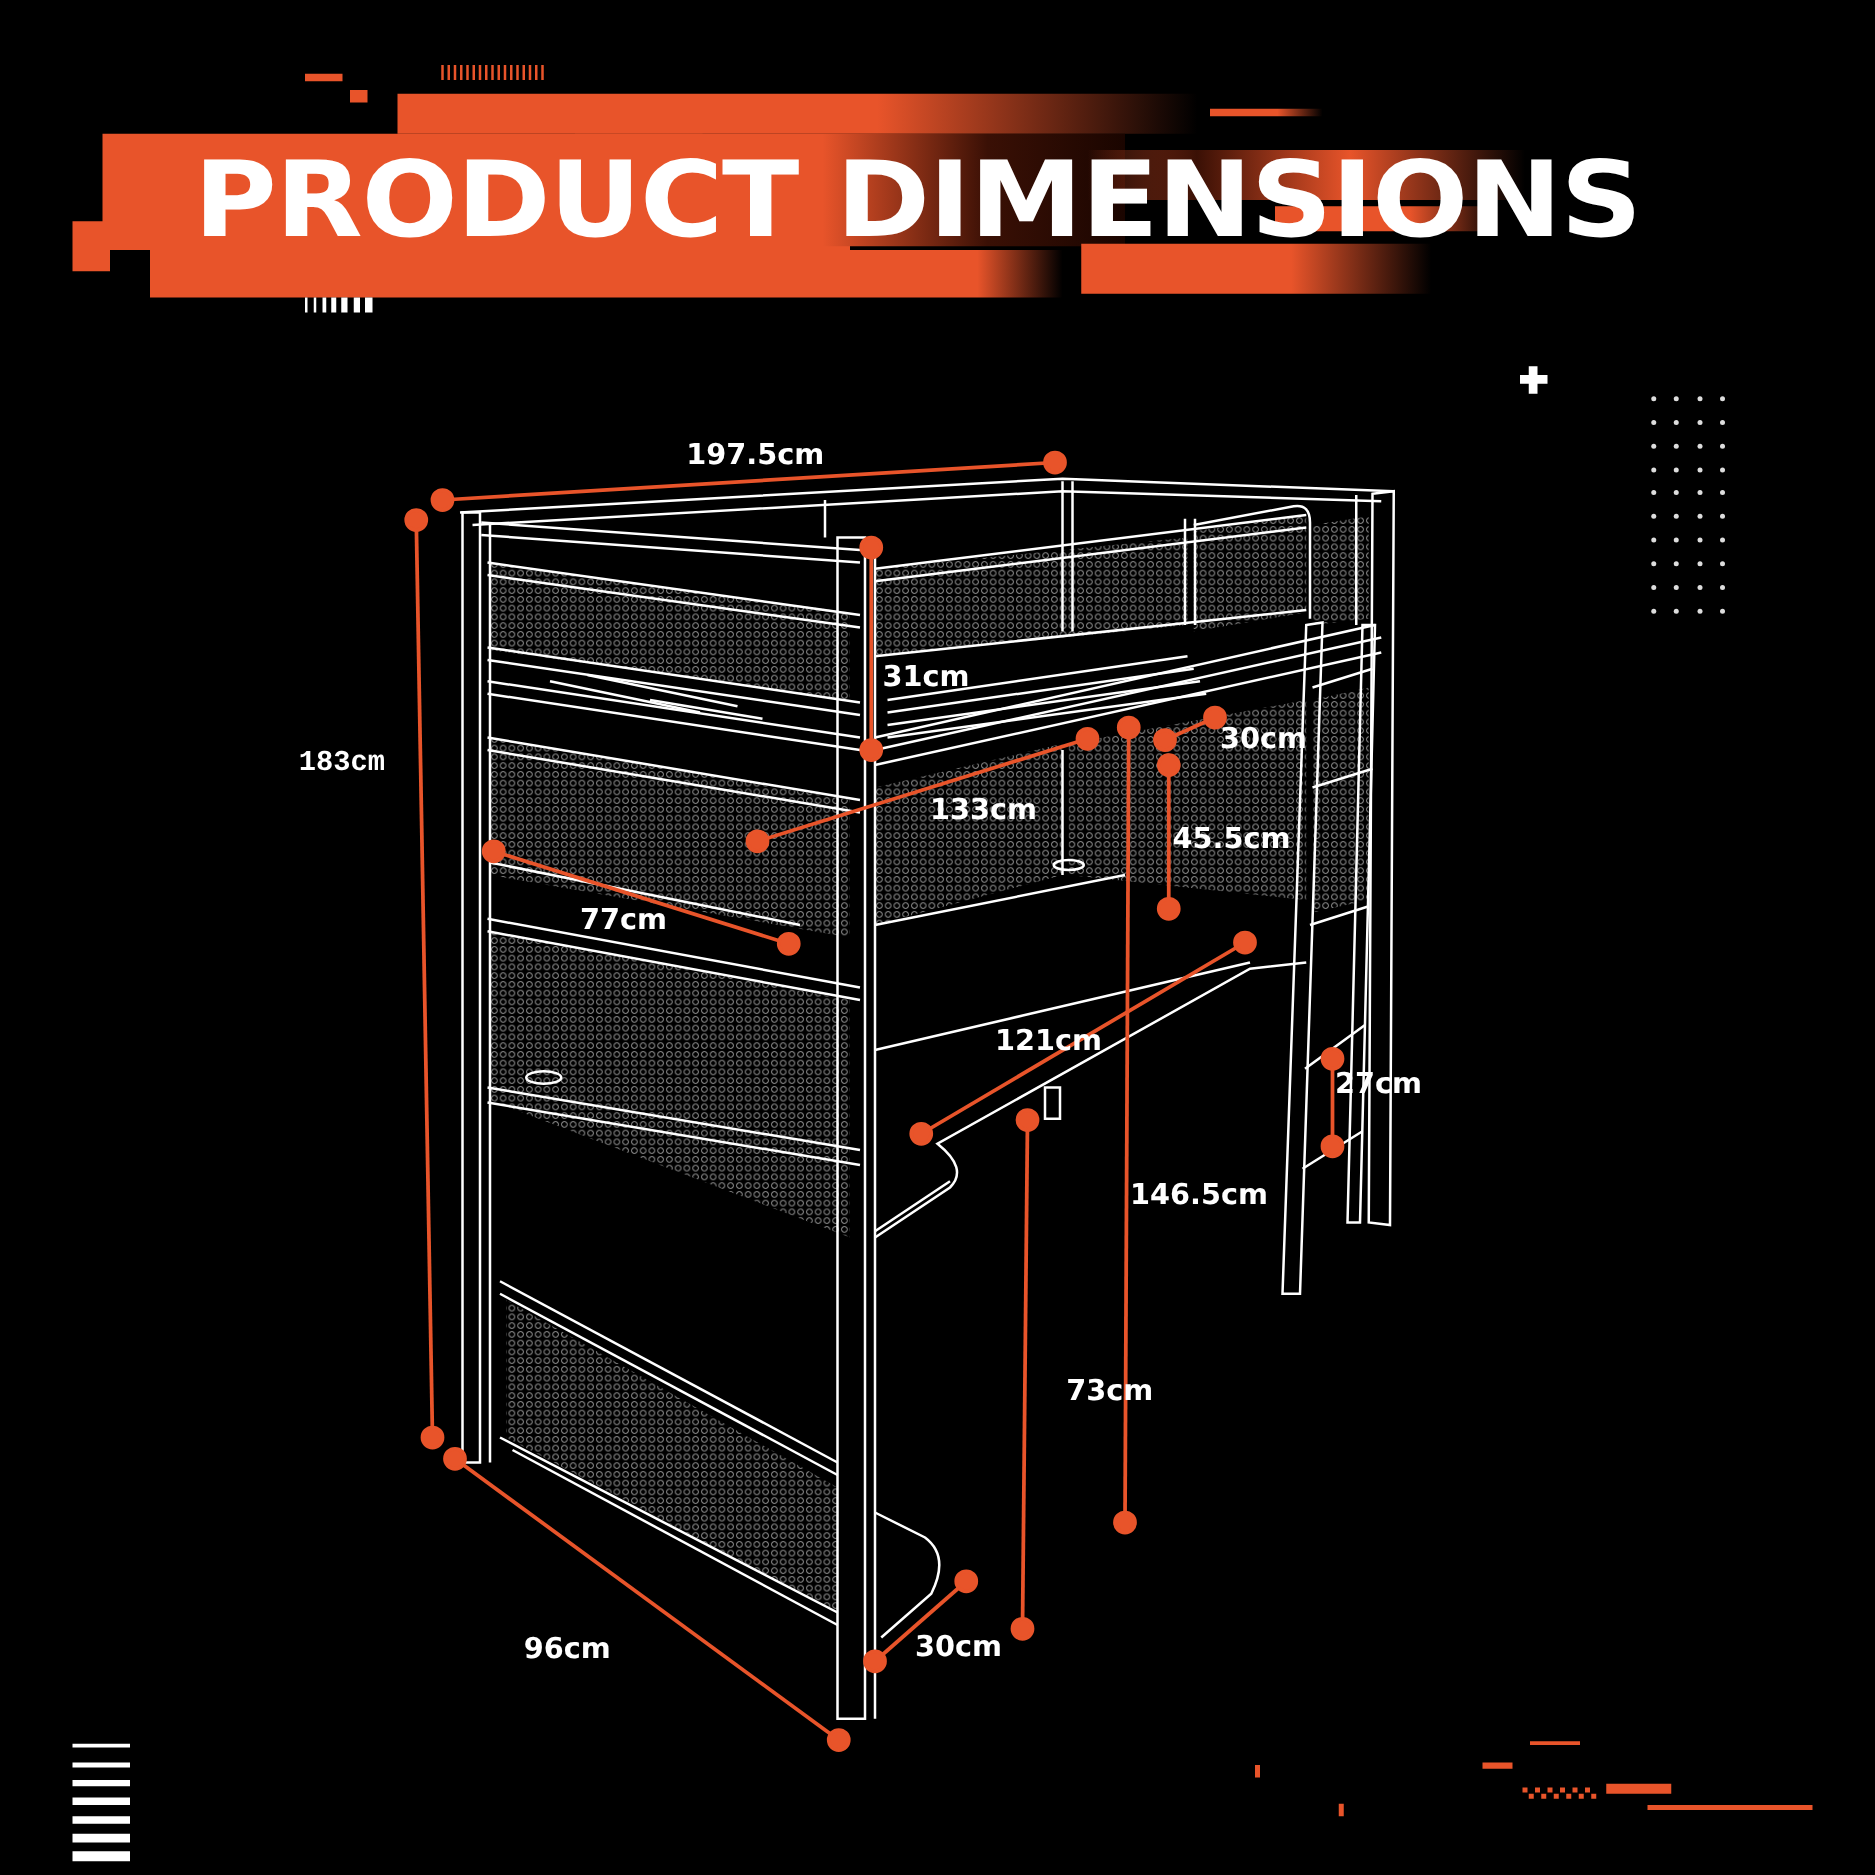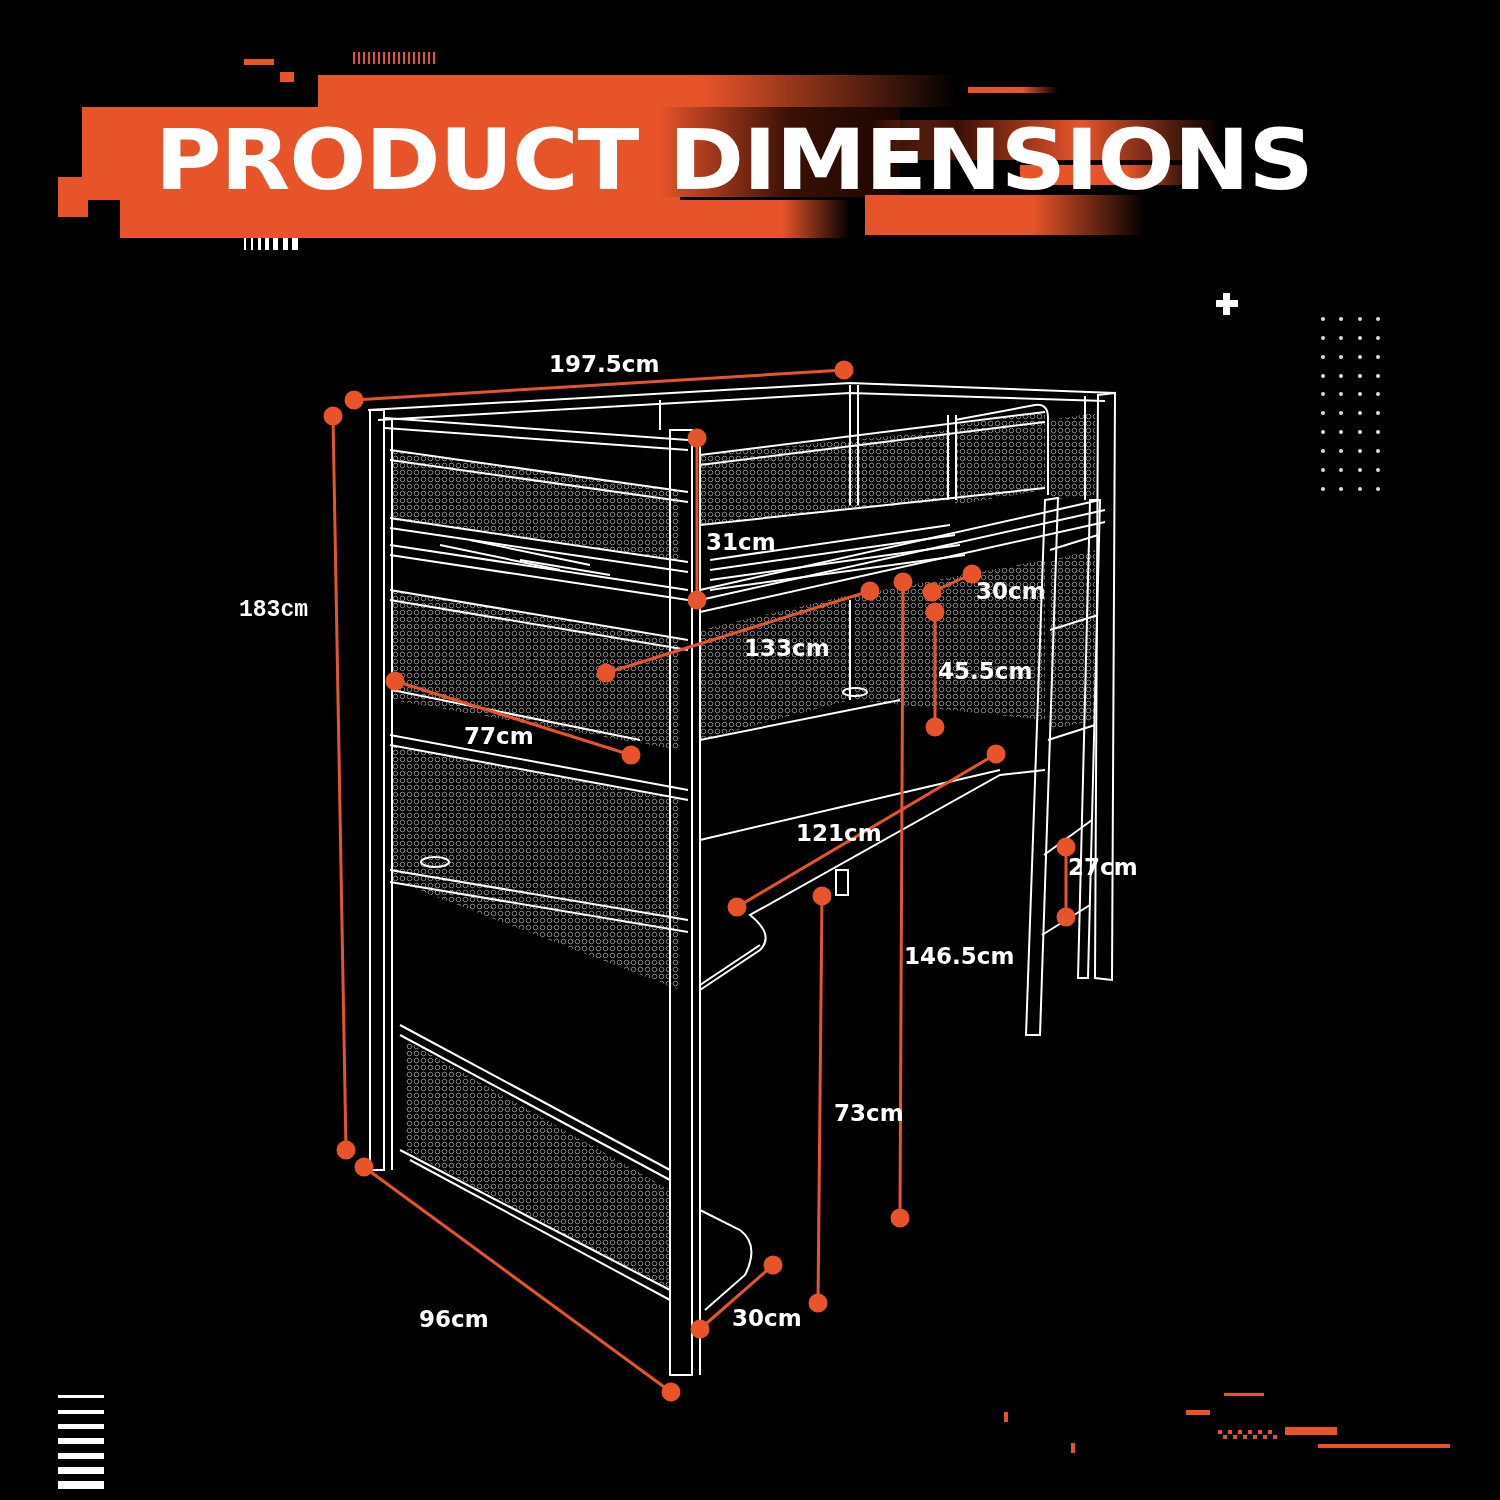--- a/index.html
+++ b/index.html
@@ -309,15 +309,15 @@
 <div class="dim-label" style="left:549px;top:353px;">197.5cm</div>
 <div class="dim-label" style="left:239px;top:599px;font-family:Liberation Mono, monospace;">183cm</div>
 <div class="dim-label" style="left:706px;top:496px;margin-top:35px;">31cm</div>
 <div class="dim-label" style="left:976px;top:580px;">30cm</div>
 <div class="dim-label" style="left:938px;top:660px;">45.5cm</div>
 <div class="dim-label" style="left:744px;top:637px;">133cm</div>
 <div class="dim-label" style="left:464px;top:725px;">77cm</div>
 <div class="dim-label" style="left:796px;top:810px;margin-top:12px;">121cm</div>
 <div class="dim-label" style="left:1068px;top:856px;">27cm</div>
 <div class="dim-label" style="left:904px;top:929px;margin-top:16px;">146.5cm</div>
-<div class="dim-label" style="left:834px;top:1102px;text-align:right;">73cm</div>
+<div class="dim-label" style="left:853px;top:1102px;text-align:right;">73cm</div>
 <div class="dim-label" style="left:419px;top:1308px;">96cm</div>
 <div class="dim-label" style="left:732px;top:1307px;">30cm</div>
 
 </body></html>

